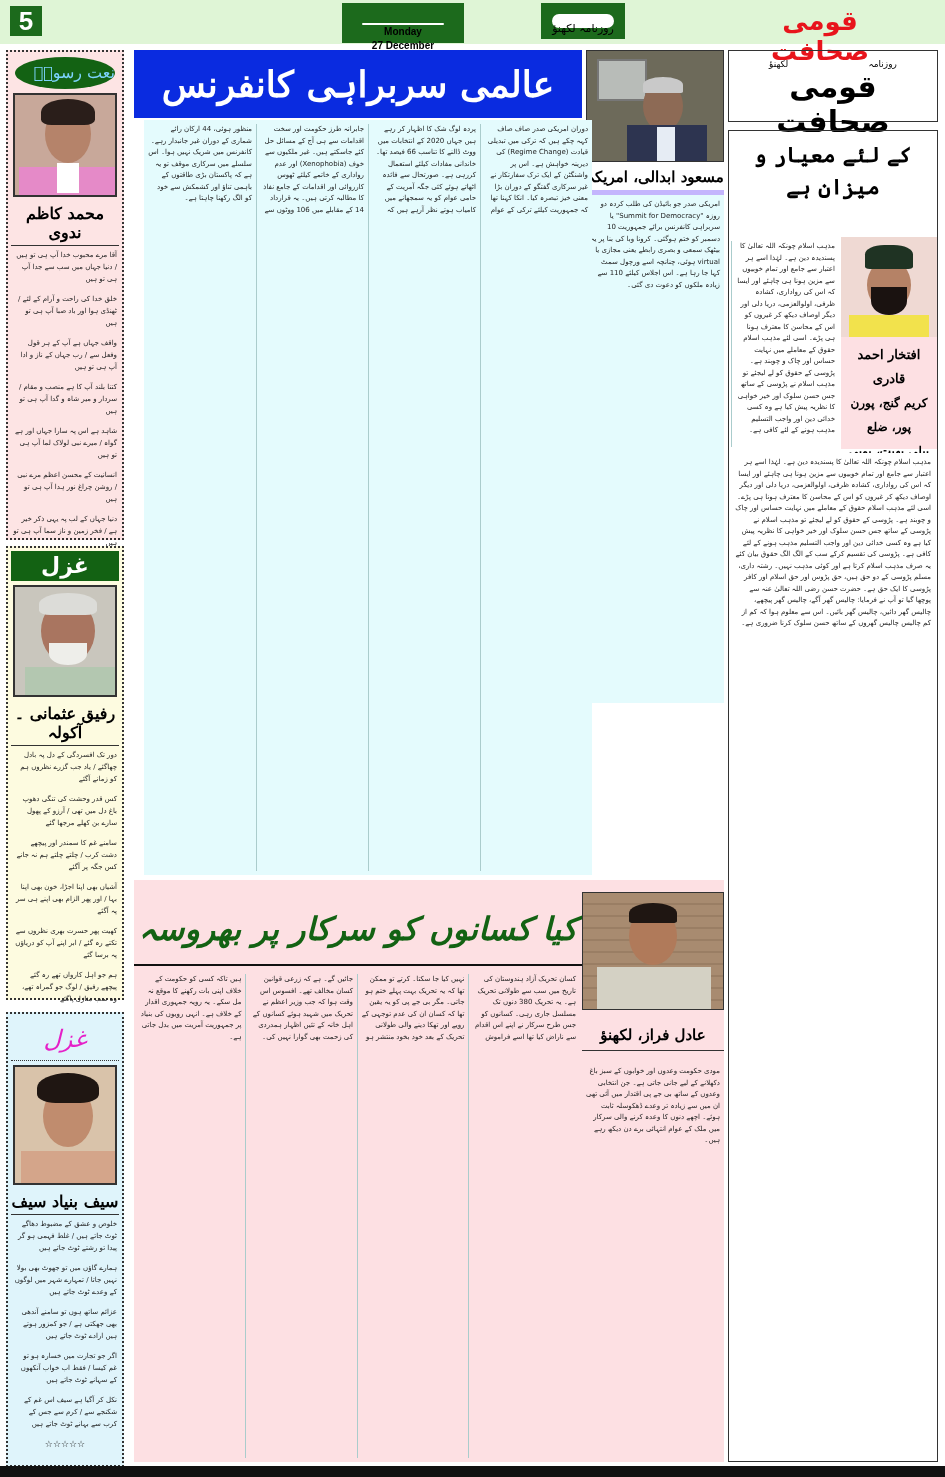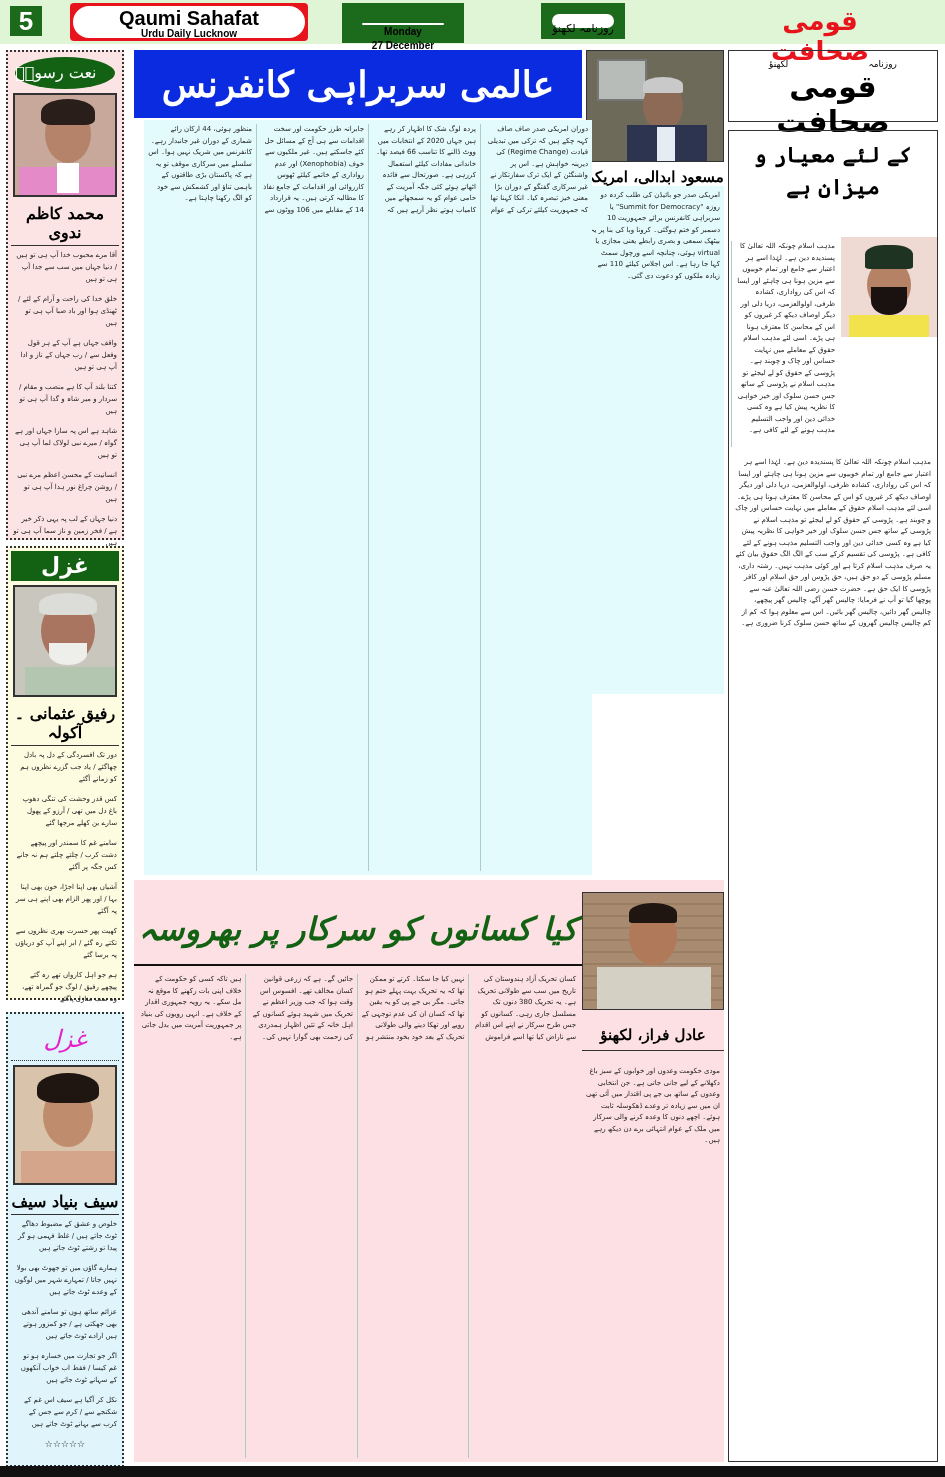--- a/index.html
+++ b/index.html
@@ -11,21 +11,21 @@
 .mast-in{width:100%;height:100%;background:#fff;border-radius:16px;text-align:center}
 .mast-t{font:bold 20px "Liberation Sans",sans-serif;line-height:20px;display:block;padding-top:2px}
 .mast-s{font:bold 10px "Liberation Sans",sans-serif;display:block}
 .datebox{left:342px;top:3px;width:122px;height:38px;background:#1c6a1c;padding:20px}
 .date-in{width:100%;height:100%;background:#fff;border-radius:14px;text-align:center;font:bold 10px "Liberation Sans",sans-serif;line-height:14px;padding-top:2px}
 .rozbox{left:541px;top:3px;width:84px;height:36px;background:#1c6a1c;padding:11px}
 .roz-in{width:100%;height:100%;background:#fff;border-radius:14px;text-align:center;font:11px "DejaVu Sans",sans-serif;line-height:30px}
 .qs-red{left:730px;top:6px;width:180px;height:32px;color:#e8141c;font:bold 26px "DejaVu Sans",sans-serif;text-align:center;direction:rtl}
 .lcol{left:6px;top:50px;width:118px;border:2px dotted #333;padding:3px}
 .naat{height:490px;background:#fde4e4}
-.naat-title{margin:2px auto;width:100px;height:32px;background:#136213;border-radius:50%;color:#ffffff;text-align:left;font:16px "DejaVu Serif",serif;line-height:32px;direction:rtl}
+.naat-title{margin:2px auto;width:100px;height:32px;background:#136213;border-radius:50%;color:#7dd3fc;text-align:right;font:16px "DejaVu Serif",serif;line-height:32px;direction:rtl}
 .photo{margin:4px 2px;border:2px solid #333;background:#c8a89a;position:relative;overflow:hidden}
 .name{text-align:center;direction:rtl;font:bold 16px "DejaVu Serif",serif;padding:3px 0;border-bottom:1px solid #333}
 .poem{direction:rtl;font:7px "DejaVu Sans",sans-serif;line-height:12px;padding:3px 2px;color:#222}
 .poem p{margin-bottom:8px}
 .ghazal1{top:546px;height:454px;background:#fdfbe0}
 .ghz-title{height:30px;background:#136213;color:#fff;text-align:center;font:bold 22px "DejaVu Sans",sans-serif;line-height:30px;direction:rtl}
 .ghazal2{top:1012px;height:455px;background:#dff4fb}
 .ghz2-title{height:44px;color:#e520c8;text-align:center;font:italic 24px "DejaVu Serif",serif;line-height:44px;direction:rtl;border-bottom:1px dotted #333}
 .main1{left:134px;top:50px;width:590px;height:825px}
 .headline1{left:0;top:0;width:448px;height:68px;background:#0a2be0;color:#fff;font:bold 36px "DejaVu Serif",serif;text-align:center;line-height:68px;direction:rtl}
@@ -45,26 +45,20 @@
 .ph-faraz{left:448px;top:12px;width:142px;height:118px;background:#8f7a63;overflow:hidden;border:1px solid #333}
 .byline2{left:448px;top:140px;width:142px;font:bold 15px "DejaVu Serif",serif;direction:rtl;text-align:center;border-bottom:1px solid #333;padding:6px 0}
 .footer{left:0;top:1466px;width:945px;height:11px;background:#111}
 .face{position:absolute;border-radius:50%}
 </style>
 </head>
 <body>
 
 <div class="abs header">
   <div class="abs pgnum">5</div>
-  <div class="abs mast">
-    <div class="mast-in">
-      <span class="mast-t">Qaumi Sahafat</span>
-      <span class="mast-s">Urdu Daily Lucknow</span>
-    </div>
-  </div>
   <div class="abs datebox">
     <div class="date-in">
       <div>Monday</div>
       <div>27 December 2021</div>
     </div>
   </div>
   <div class="abs rozbox">
     <div class="roz-in">روزنامہ لکھنؤ</div>
   </div>
   <div class="abs qs-red">قومی صحافت</div>
@@ -132,21 +126,21 @@
 <div class="abs main1">
   <div class="abs headline1">عالمی سربراہی کانفرنس برائے جمہوریت</div>
   <div class="abs ph-abdali">
     <div class="abs" style="left:10px;top:8px;width:50px;height:42px;background:#b8bcb8;border:2px solid #777"></div>
     <div class="face" style="left:56px;top:30px;width:40px;height:50px;background:#8d6a55"></div>
     <div class="face" style="left:56px;top:26px;width:40px;height:16px;background:#c9c9c9;border-radius:50% 50% 10% 10%"></div>
     <div class="abs" style="left:40px;top:74px;width:80px;height:40px;background:#2d3450"></div>
     <div class="abs" style="left:70px;top:76px;width:18px;height:36px;background:#e6ecf4"></div>
   </div>
   <div class="abs byline1">مسعود ابدالی، امریکہ</div>
-  <div class="abs textcols" style="left:452px;top:136px;width:138px;height:508px;column-count:1">
+  <div class="abs textcols" style="left:452px;top:145px;width:138px;height:508px;column-count:1">
     <span>امریکی صدر جو بائیڈن کی طلب کردہ دو روزہ "Summit for Democracy" یا سربراہی کانفرنس برائے جمہوریت 10 دسمبر کو ختم ہوگئی۔ کرونا وبا کی بنا پر یہ بیٹھک سمعی و بصری رابطے یعنی مجازی یا virtual ہوئی، چنانچہ اسے ورچول سمٹ کہا جا رہا ہے۔ اس اجلاس کیلئے 110 سے زیادہ ملکوں کو دعوت دی گئی۔</span>
   </div>
   <div class="abs textcols" style="left:10px;top:70px;width:448px;height:755px;column-count:4">
     <span>دوران امریکی صدر صاف صاف کہہ چکے ہیں کہ ترکی میں تبدیلی قیادت (Regime Change) کی دیرینہ خواہش ہے۔ اس پر واشنگٹن کے ایک ترک سفارتکار نے غیر سرکاری گفتگو کے دوران بڑا معنی خیز تبصرہ کیا۔ انکا کہنا تھا کہ جمہوریت کیلئے ترکی کے عوام پردہ لوگ شک کا اظہار کر رہے ہیں جہاں 2020 کے انتخابات میں ووٹ ڈالنے کا تناسب 66 فیصد تھا۔ خاندانی مفادات کیلئے استعمال کررہی ہے۔ صورتحال سے فائدہ اٹھاتے ہوئے کئی جگہ آمریت کے حامی عوام کو یہ سمجھانے میں کامیاب ہوتے نظر آرہے ہیں کہ جابرانہ طرز حکومت اور سخت اقدامات سے ہی آج کے مسائل حل کئے جاسکتے ہیں۔ غیر ملکیوں سے خوف (Xenophobia) اور عدم رواداری کے خاتمے کیلئے ٹھوس کارروائی اور اقدامات کے جامع نفاذ کا مطالبہ کرتی ہیں۔ یہ قرارداد 14 کے مقابلے میں 106 ووٹوں سے منظور ہوئی، 44 ارکان رائے شماری کے دوران غیر جانبدار رہے۔ کانفرنس میں شریک نہیں ہوا۔ اس سلسلے میں سرکاری موقف تو یہ ہے کہ پاکستان بڑی طاقتوں کے باہمی تناؤ اور کشمکش سے خود کو الگ رکھنا چاہتا ہے۔</span>
   </div>
 </div>
 
 <div class="abs rcol">
   <div class="abs rmast">
     <div class="rmast-small">
@@ -157,20 +151,25 @@
   </div>
   <div class="abs rart">
     <div class="rhead">
       <div>کے لئے معیار و میزان ہے</div>
     </div>
     <div class="abs ph-qadri">
       <div class="face" style="left:26px;top:22px;width:44px;height:52px;background:#b58266"></div>
       <div class="face" style="left:24px;top:8px;width:48px;height:24px;background:#1f3323;border-radius:40% 40% 10% 10%"></div>
       <div class="abs" style="left:30px;top:50px;width:36px;height:28px;background:#1a1210;border-radius:0 0 50% 50%"></div>
       <div class="abs" style="left:8px;top:78px;width:80px;height:22px;background:#f2e24c"></div>
+    </div>
+    <div class="abs qadri-name">
+      <div style="font-size:13px">افتخار احمد قادری</div>
+      <div>کریم گنج، پورن پور، ضلع</div>
+      <div>پیلی بھیت، یوپی</div>
     </div>
     <div class="abs textcols" style="left:2px;top:106px;width:108px;height:214px;background:#fff;column-count:1">
       <span>مذہب اسلام چونکہ اللہ تعالیٰ کا پسندیدہ دین ہے۔ لہٰذا اسے ہر اعتبار سے جامع اور تمام خوبیوں سے مزین ہونا ہی چاہئے اور ایسا کہ اس کی رواداری، کشادہ ظرفی، اولوالعزمی، دریا دلی اور دیگر اوصاف دیکھ کر غیروں کو اس کے محاسن کا معترف ہونا ہی پڑے۔ اسی لئے مذہب اسلام حقوق کے معاملے میں نہایت حساس اور چاک و چوبند ہے۔ پڑوسی کے حقوق کو لے لیجئے تو مذہب اسلام نے پڑوسی کے ساتھ جس حسن سلوک اور خیر خواہی کا نظریہ پیش کیا ہے وہ کسی خدائی دین اور واجب التسلیم مذہب ہونے کے لئے کافی ہے۔ پڑوسی کی تقسیم کرکے سب کے الگ الگ حقوق بیان کئے یہ صرف مذہب اسلام کرتا ہے اور کوئی مذہب نہیں۔ رشتہ داری، مسلم پڑوسی کے دو حق ہیں، حق پڑوس اور حق اسلام اور کافر پڑوسی کا ایک حق ہے۔ حضرت حسن رضی اللہ تعالیٰ عنہ سے پوچھا گیا تو آپ نے فرمایا: چالیس گھر آگے، چالیس گھر پیچھے، چالیس گھر دائیں، چالیس گھر بائیں۔ اس سے معلوم ہوا کہ کم از کم چالیس چالیس گھروں کے ساتھ حسن سلوک کرنا ضروری ہے۔</span>
     </div>
     <div class="abs textcols" style="left:2px;top:322px;width:204px;height:1004px;background:#fff;column-count:1">
       <span>مذہب اسلام چونکہ اللہ تعالیٰ کا پسندیدہ دین ہے۔ لہٰذا اسے ہر اعتبار سے جامع اور تمام خوبیوں سے مزین ہونا ہی چاہئے اور ایسا کہ اس کی رواداری، کشادہ ظرفی، اولوالعزمی، دریا دلی اور دیگر اوصاف دیکھ کر غیروں کو اس کے محاسن کا معترف ہونا ہی پڑے۔ اسی لئے مذہب اسلام حقوق کے معاملے میں نہایت حساس اور چاک و چوبند ہے۔ پڑوسی کے حقوق کو لے لیجئے تو مذہب اسلام نے پڑوسی کے ساتھ جس حسن سلوک اور خیر خواہی کا نظریہ پیش کیا ہے وہ کسی خدائی دین اور واجب التسلیم مذہب ہونے کے لئے کافی ہے۔ پڑوسی کی تقسیم کرکے سب کے الگ الگ حقوق بیان کئے یہ صرف مذہب اسلام کرتا ہے اور کوئی مذہب نہیں۔ رشتہ داری، مسلم پڑوسی کے دو حق ہیں، حق پڑوس اور حق اسلام اور کافر پڑوسی کا ایک حق ہے۔ حضرت حسن رضی اللہ تعالیٰ عنہ سے پوچھا گیا تو آپ نے فرمایا: چالیس گھر آگے، چالیس گھر پیچھے، چالیس گھر دائیں، چالیس گھر بائیں۔ اس سے معلوم ہوا کہ کم از کم چالیس چالیس گھروں کے ساتھ حسن سلوک کرنا ضروری ہے۔</span>
     </div>
   </div>
 </div>
 

